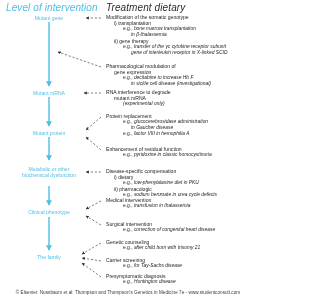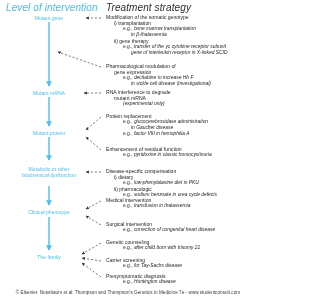--- a/index.html
+++ b/index.html
@@ -33,21 +33,21 @@
     position:absolute;left:0;right:0;top:290px;text-align:center;
     font-size:4.6px;color:#3a3a3a;letter-spacing:.05px;
   }
 </style>
 </head>
 <body>
 
 <div id="stage">
 
   <div class="hdr hdr-left">Level of intervention</div>
-  <div class="hdr hdr-right">Treatment strategy</div>
+  <div class="hdr hdr-right">Treatment dietary</div>
 
   <svg id="wires" viewBox="0 0 256 300">
     <defs>
       <marker id="blueArrow" markerWidth="5" markerHeight="5" refX="3.4" refY="2.1" orient="auto">
         <path d="M0,0 L4,2.1 L0,4.2 z" fill="#4FBDE8"></path>
       </marker>
       <marker id="blkArrow" markerWidth="6" markerHeight="6" refX="4.4" refY="2.4" orient="auto">
         <path d="M0,0 L5,2.4 L0,4.8 z" fill="#2f2f2f"></path>
       </marker>
     </defs>

